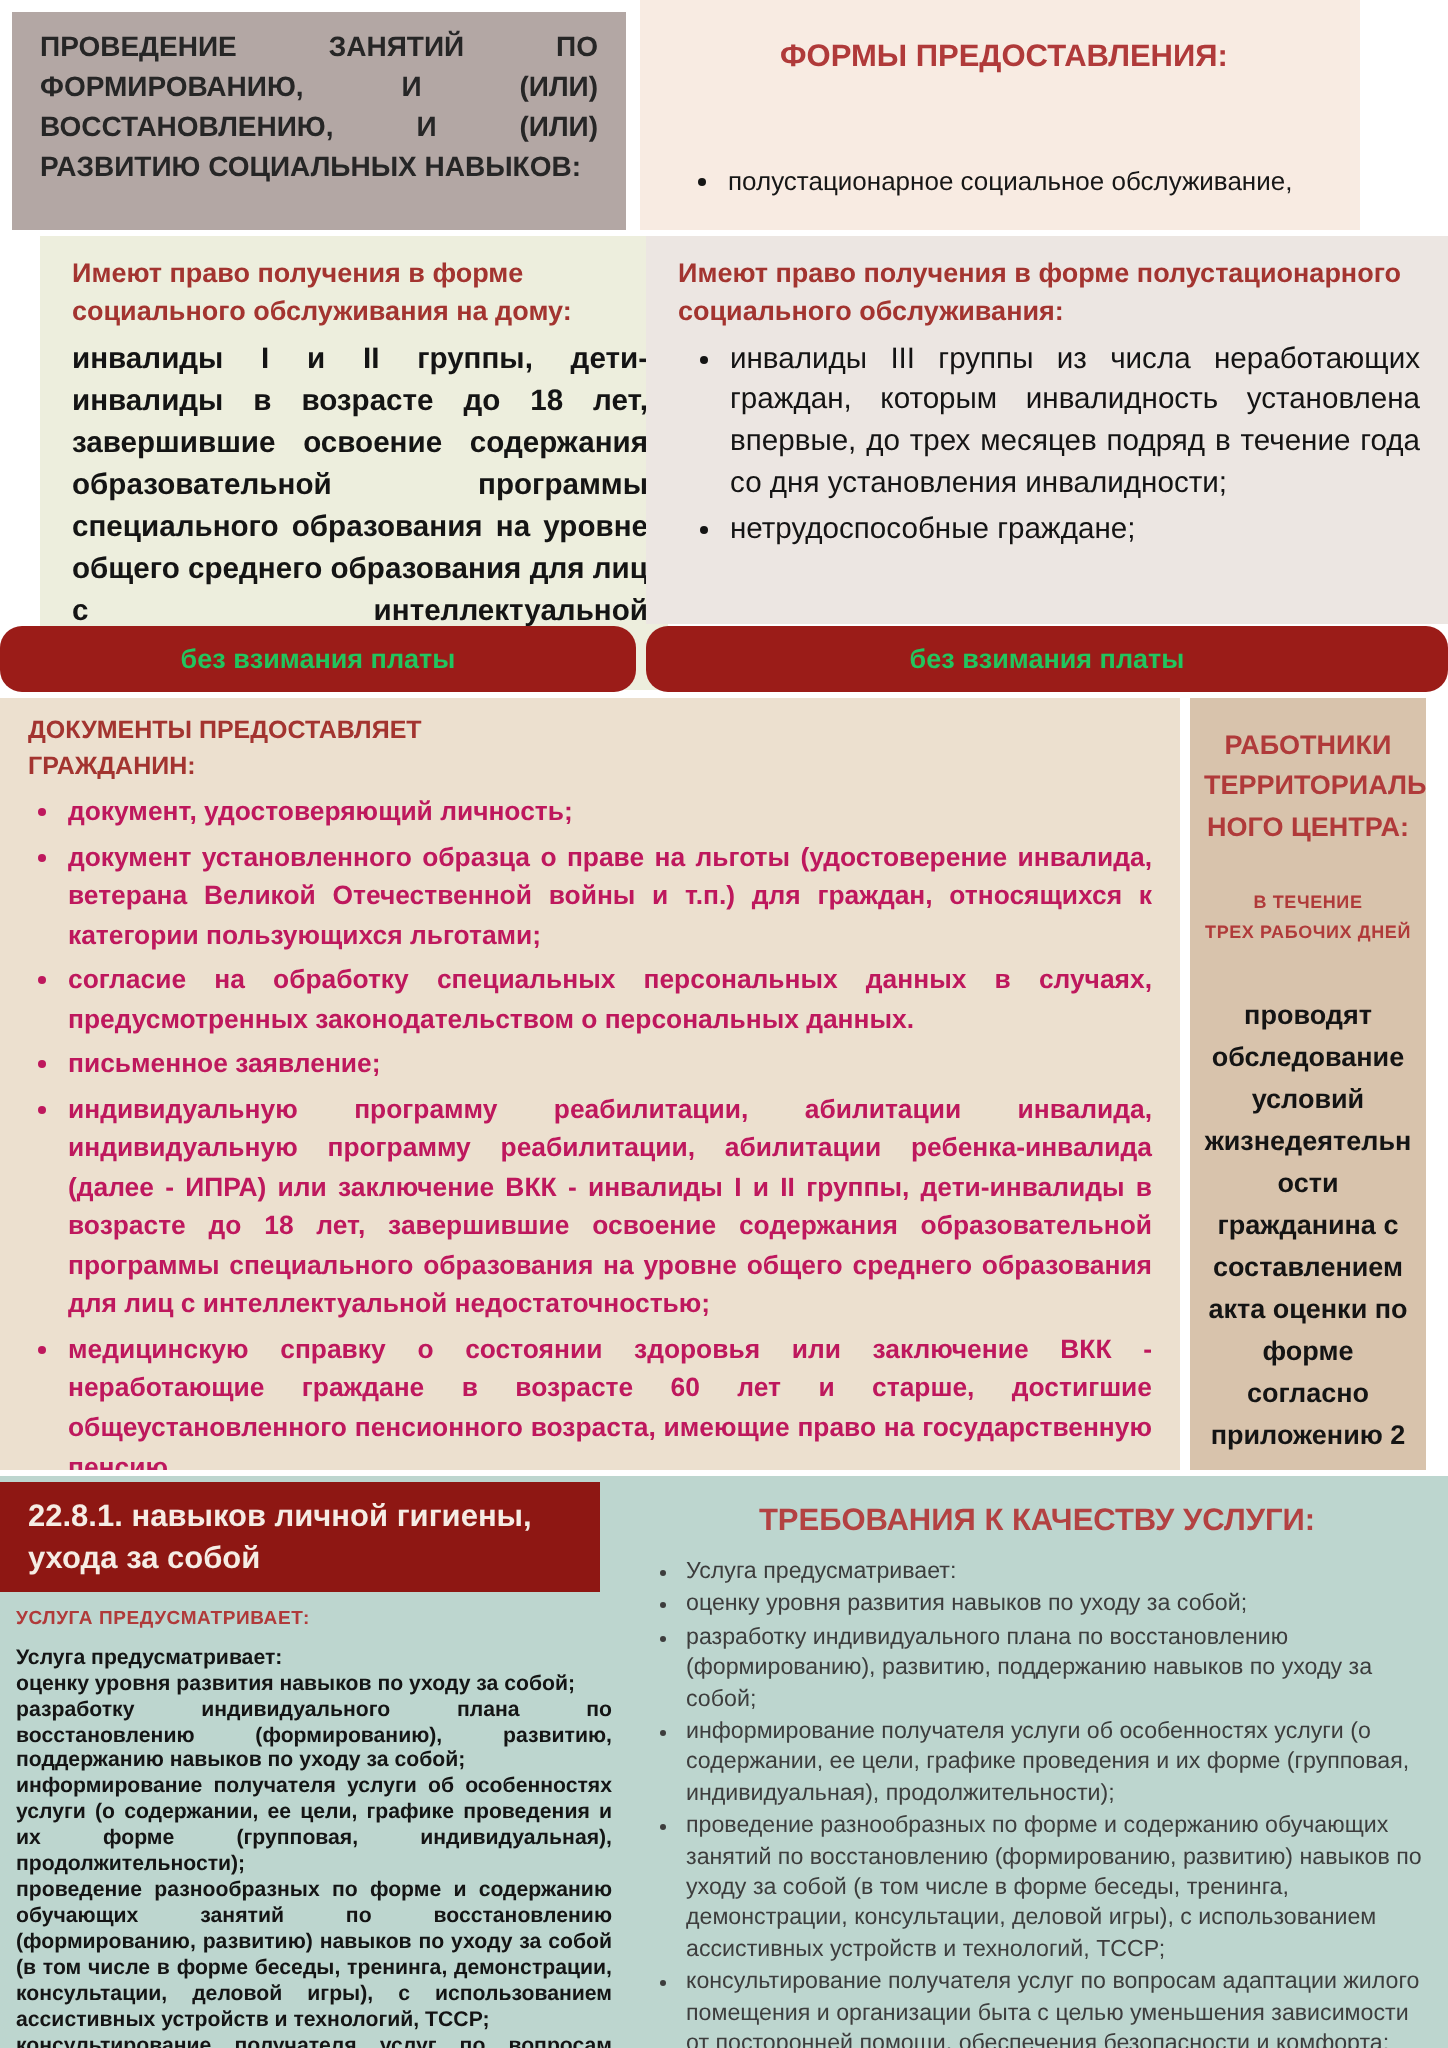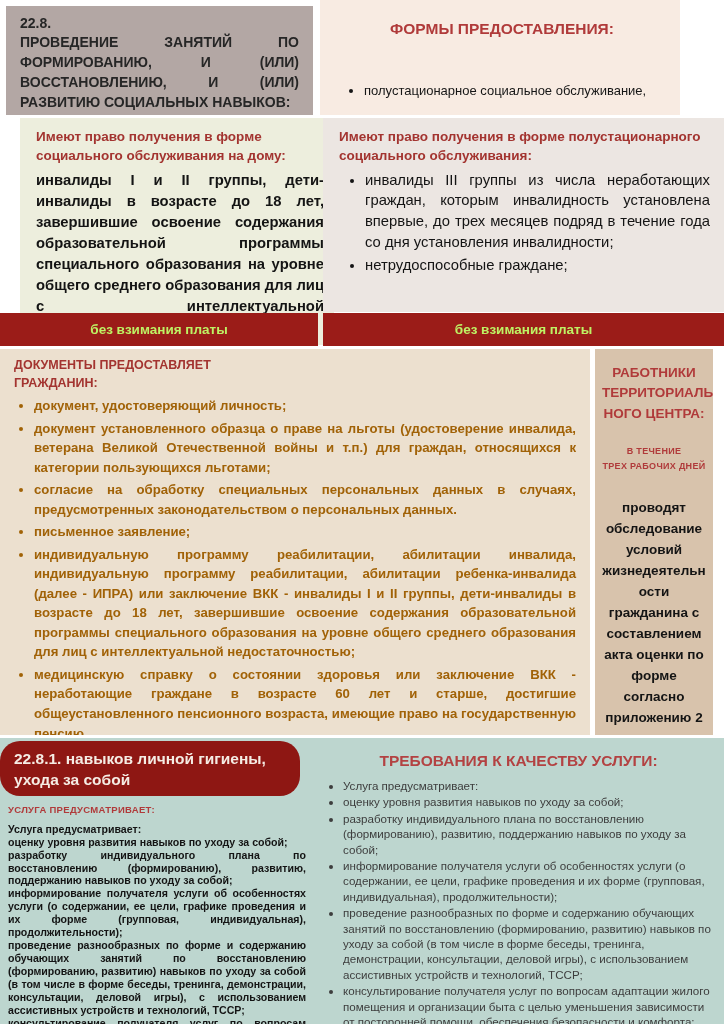--- a/index.html
+++ b/index.html
@@ -16,54 +16,53 @@
   .red-title{color:#b03a3a;font-weight:700;font-size:15.5px;text-align:center;margin-bottom:10px;}
   .b-list{margin:0;padding-left:22px;list-style:disc;}
   .forms-list li{font-weight:400;font-size:13px;line-height:1.45;color:#161616;margin-top:44px;}
   
   .home{left:4px;top:118px;width:314px;height:227px;background:#edeedd;padding:10px 10px 0 16px;overflow:hidden;margin-left:16px;}
   .sub-red{color:#a33430;font-weight:700;font-size:13.5px;line-height:1.4;margin-bottom:4px;}
   .home-body{font-weight:700;font-size:14.8px;line-height:1.42;text-align:justify;text-align-last:left;color:#141414;}
   .semi{left:323px;top:118px;width:401px;height:194px;background:#ece6e2;padding:10px 14px 0 16px;overflow:hidden;}
   .semi-list{padding-left:26px;}
   .semi-list li{font-weight:400;font-size:14.8px;line-height:1.4;text-align:justify;text-align-last:left;color:#141414;margin-bottom:2px;}
-  .bar{position:absolute;height:33px;background:#9b1c18;color:#bef264;font-weight:700;font-size:13.5px;
-       display:flex;align-items:center;justify-content:center;z-index:5;}
+  .bar{position:absolute;height:33px;background:#9b1c18;color:#22c55e;font-weight:700;font-size:13.5px;
+       display:flex;align-items:center;justify-content:center;z-index:5;border-radius:11px;}
   .bar-left{left:0;top:313px;width:318px;}
   .bar-right{left:323px;top:313px;width:401px;}
   
   .docs{left:0;top:349px;width:590px;height:386px;background:#ece0cf;padding:8px 14px 0 14px;overflow:hidden;}
   .docs-title{white-space:pre-line;font-size:12.5px;margin-bottom:4px;}
   .docs-list{padding-left:20px;}
-  .docs-list li{font-weight:700;font-size:13.2px;line-height:1.48;text-align:justify;text-align-last:left;color:#a16207;margin-bottom:3px;}
+  .docs-list li{font-weight:700;font-size:13.2px;line-height:1.48;text-align:justify;text-align-last:left;color:#be185d;margin-bottom:3px;}
   .sidebar{left:595px;top:349px;width:118px;height:386px;background:#d8c3ac;padding:14px 7px 0 7px;text-align:center;overflow:hidden;}
   .sb-title{white-space:pre-line;color:#b03a3a;font-weight:700;font-size:13.5px;line-height:1.5;margin-bottom:20px;}
   .sb-small{white-space:pre-line;color:#b03a3a;font-weight:700;font-size:9px;line-height:1.7;letter-spacing:.3px;margin-bottom:24px;}
   .sb-body{font-weight:700;font-size:13.5px;line-height:1.55;color:#141414;overflow-wrap:break-word;word-break:break-word;}
   
   .bottom{left:0;top:738px;width:724px;height:286px;background:#bdd6cf;}
   .svc-header{position:absolute;left:0;top:3px;width:300px;height:55px;background:#8e1713;color:#f5ece4;
-      font-weight:700;font-size:15.5px;line-height:1.35;padding:8px 10px 16px 14px;box-sizing:border-box;border-radius:20px;}
+      font-weight:700;font-size:15.5px;line-height:1.35;padding:8px 10px 16px 14px;box-sizing:border-box;}
   .svc-col{position:absolute;left:0;top:0;width:312px;height:286px;padding:64px 6px 0 8px;box-sizing:border-box;overflow:hidden;}
   .svc-label{color:#b03a3a;font-weight:700;font-size:9.5px;letter-spacing:.3px;margin:2px 0 8px 0;}
   .svc-intro{font-weight:700;font-size:10.6px;line-height:1.2;color:#141414;}
   .svc-list{margin:0;padding:0;list-style:none;}
   .svc-list li{font-weight:700;font-size:10.6px;line-height:1.22;text-align:justify;text-align-last:left;color:#141414;margin:0;}
   .q-col{position:absolute;left:315px;top:0;width:409px;height:286px;padding:14px 12px 0 10px;box-sizing:border-box;overflow:hidden;}
   .q-title{color:#b34242;font-weight:700;font-size:15.5px;text-align:center;margin-bottom:8px;}
   .q-list{margin:0;padding-left:18px;list-style:disc;}
   .q-list li{font-weight:400;font-size:11.6px;line-height:1.33;color:#3d3d3d;margin-bottom:1px;}
 </style>
 </head>
 <body>
 
 <div class="page">
 
   <div class="box head-gray">
-    <div class="head-num">22.8.</div>
     <div class="head-title">ПРОВЕДЕНИЕ ЗАНЯТИЙ ПО ФОРМИРОВАНИЮ, И (ИЛИ) ВОССТАНОВЛЕНИЮ, И (ИЛИ) РАЗВИТИЮ СОЦИАЛЬНЫХ НАВЫКОВ:</div>
   </div>
 
   <div class="box forms">
     <div class="red-title">ФОРМЫ ПРЕДОСТАВЛЕНИЯ:</div>
     <ul class="b-list forms-list">
         <li>полустационарное социальное обслуживание,</li>
         <li>социальное обслуживание на дому</li>
       </ul>
   </div>

